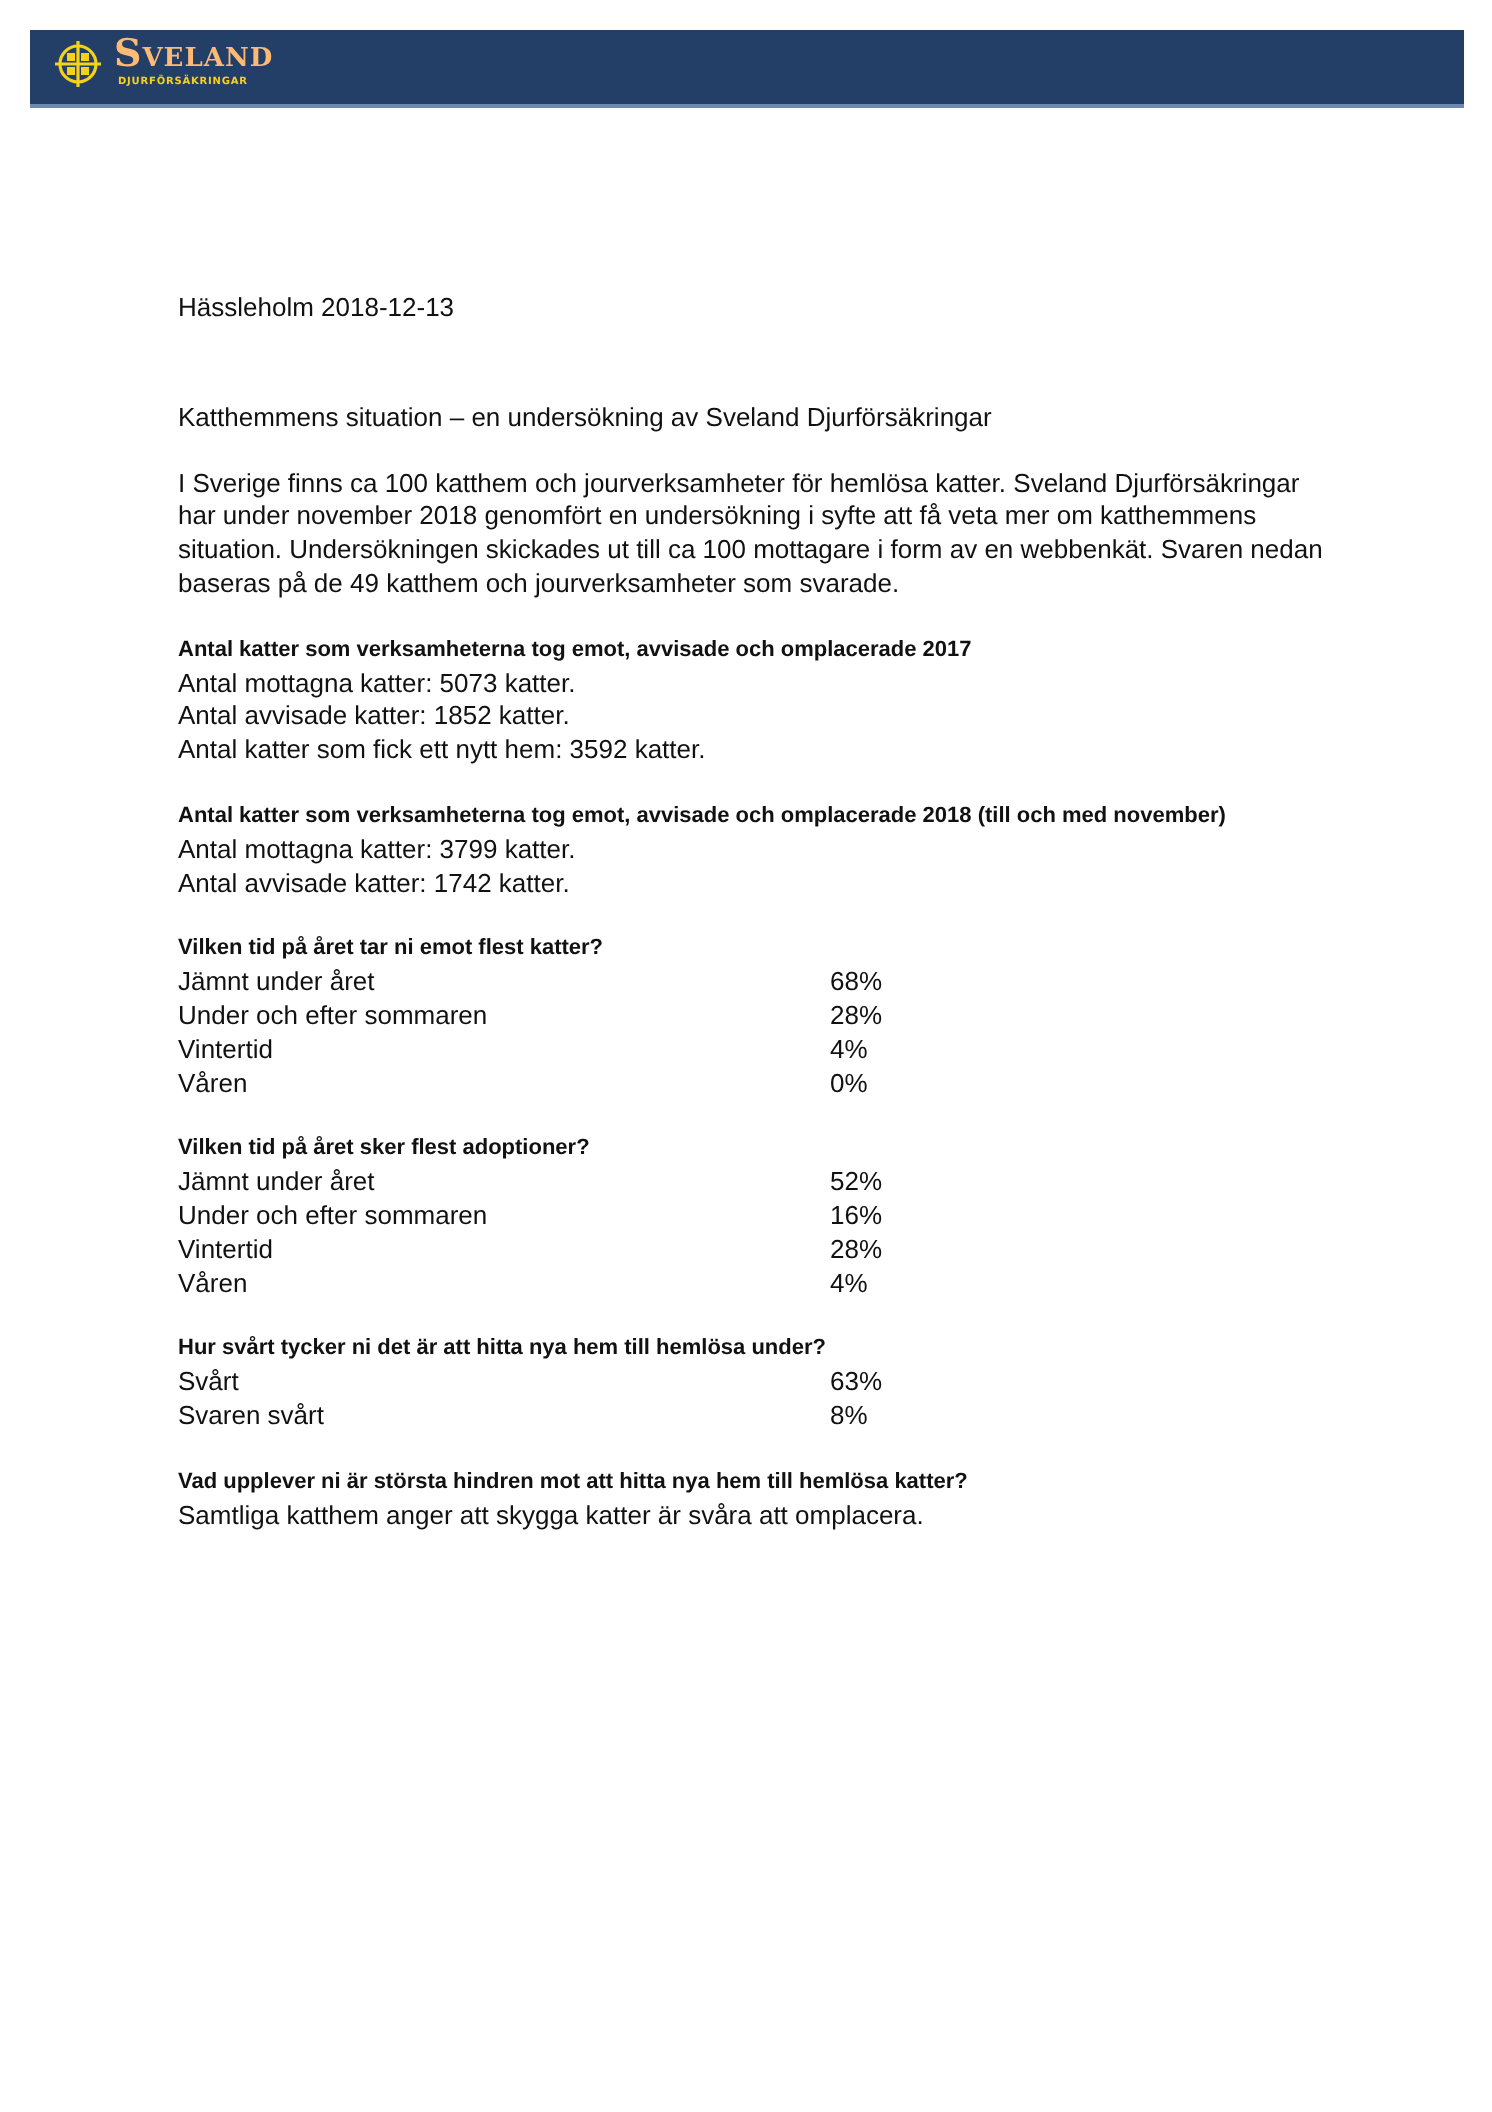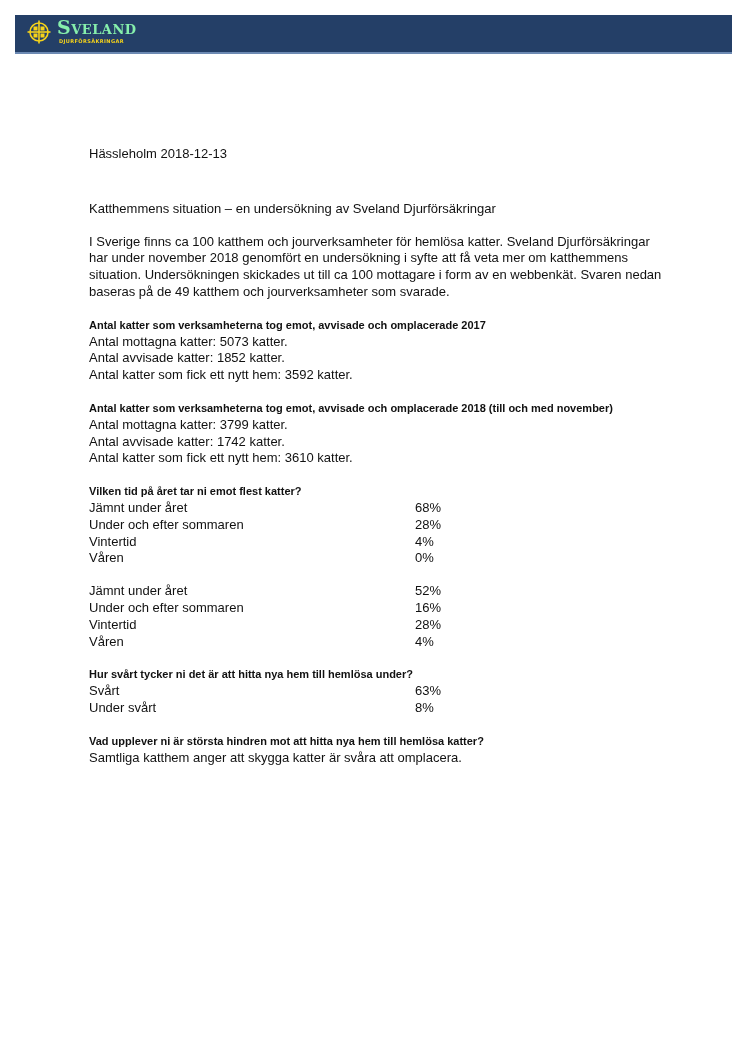--- a/index.html
+++ b/index.html
@@ -3,21 +3,21 @@
   <meta charset="utf-8">
   <style>
     html, body { margin: 0; padding: 0; background: #ffffff; }
     body { width: 746px; height: 1056px; position: relative; overflow: hidden;
            font-family: "Liberation Sans", sans-serif; color: #111; }
     .header-bar { position: absolute; left: 15px; top: 15px; width: 717px; height: 37px;
                   background: #243f67; border-bottom: 2px solid #6d8ab3; }
     .logo { position: absolute; left: 12px; top: 2px; display: flex; align-items: flex-start; }
     .logo-icon { width: 24px; height: 24px; margin-top: 3px; }
     .logo-text { margin-left: 6px; display: flex; flex-direction: column; }
-    .logo-name { font-family: "DejaVu Serif", serif; font-weight: bold; color: #86efac;
+    .logo-name { font-family: "DejaVu Serif", serif; font-weight: bold; color: #fdba74;
                  font-size: 19px; letter-spacing: 0.5px; line-height: 21px; font-variant: small-caps; }
     .logo-sub { font-family: "DejaVu Sans", sans-serif; font-weight: bold; color: #f5d21a;
                 font-size: 5px; letter-spacing: 0.4px; line-height: 7px; margin-left: 2px; }
     .content { position: absolute; left: 89px; top: 146px; width: 580px; font-size: 13px; line-height: 16.8px; }
     .date { margin: 0; }
     .title { font-weight: normal; margin: 38px 0 0 0; }
     .intro { margin: 16px 0 0 0; }
     .section { margin-top: 16px; }
     .section h3 { font-size: 11px; font-weight: bold; margin: 0; line-height: 16.8px; }
     .section p { margin: 0; }
@@ -55,21 +55,20 @@
     <h3>Antal katter som verksamheterna tog emot, avvisade och omplacerade 2017</h3>
     <p>Antal mottagna katter: 5073 katter.</p>
     <p>Antal avvisade katter: 1852 katter.</p>
     <p>Antal katter som fick ett nytt hem: 3592 katter.</p>
   </div>
 
   <div class="section">
     <h3>Antal katter som verksamheterna tog emot, avvisade och omplacerade 2018 (till och med november)</h3>
     <p>Antal mottagna katter: 3799 katter.</p>
     <p>Antal avvisade katter: 1742 katter.</p>
-    <p>Antal katter som fick ett nytt hem: 3610 katter.</p>
   </div>
 
   <div class="section">
     <h3>Vilken tid på året tar ni emot flest katter?</h3>
     <div class="row">
         <span class="label">Jämnt under året</span>
         <span class="value">68%</span>
       </div>
     <div class="row">
         <span class="label">Under och efter sommaren</span>
@@ -79,20 +78,21 @@
         <span class="label">Vintertid</span>
         <span class="value">4%</span>
       </div>
     <div class="row">
         <span class="label">Våren</span>
         <span class="value">0%</span>
       </div>
   </div>
 
   <div class="section">
+    <h3>Vilken tid på året sker flest adoptioner?</h3>
     <div class="row">
         <span class="label">Jämnt under året</span>
         <span class="value">52%</span>
       </div>
     <div class="row">
         <span class="label">Under och efter sommaren</span>
         <span class="value">16%</span>
       </div>
     <div class="row">
         <span class="label">Vintertid</span>
@@ -104,21 +104,21 @@
       </div>
   </div>
 
   <div class="section">
     <h3>Hur svårt tycker ni det är att hitta nya hem till hemlösa under?</h3>
     <div class="row">
         <span class="label">Svårt</span>
         <span class="value">63%</span>
       </div>
     <div class="row">
-        <span class="label">Under svårt</span>
+        <span class="label">Svaren svårt</span>
         <span class="value">8%</span>
       </div>
   </div>
 
   <div class="section">
     <h3>Vad upplever ni är största hindren mot att hitta nya hem till hemlösa katter?</h3>
     <p>Samtliga katthem anger att skygga katter är svåra att omplacera.</p>
   </div>
 </div>
 

